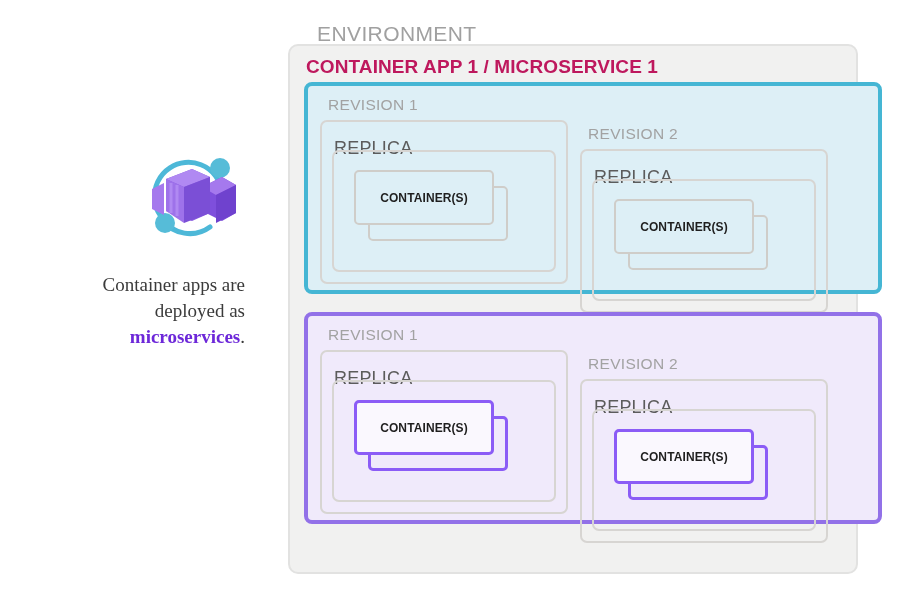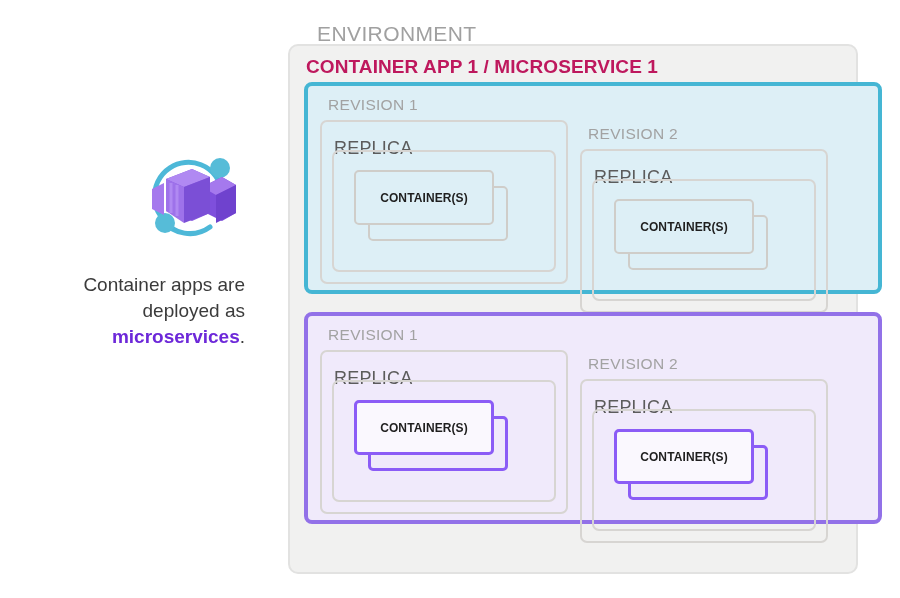--- a/index.html
+++ b/index.html
@@ -34,21 +34,21 @@
 
   #caption {
     position: absolute;
     left: 30px;
     top: 272px;
     width: 215px;
     text-align: right;
     font-size: 19px;
     line-height: 26px;
     color: #3b3b3b;
-    font-family: Liberation Sans, sans-serif;
+    font-family: Liberation Serif, serif;
     font-weight: 300;
   }
   #caption .bold {
     font-weight: bold;
     color: #6d28d9;
   }
 
   
   #environment-label {
     position: absolute;

